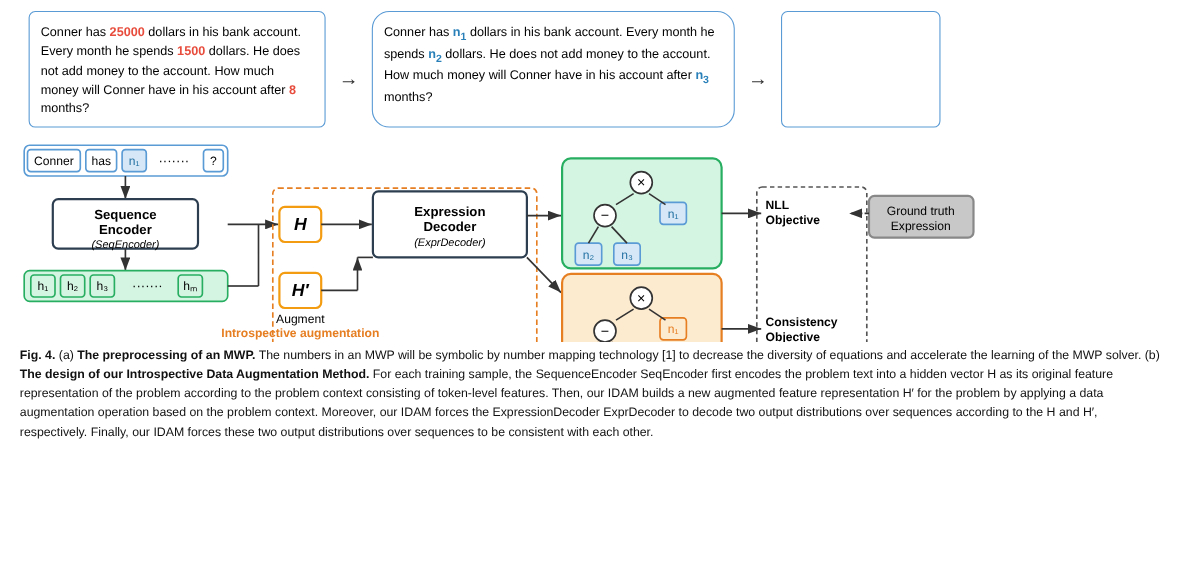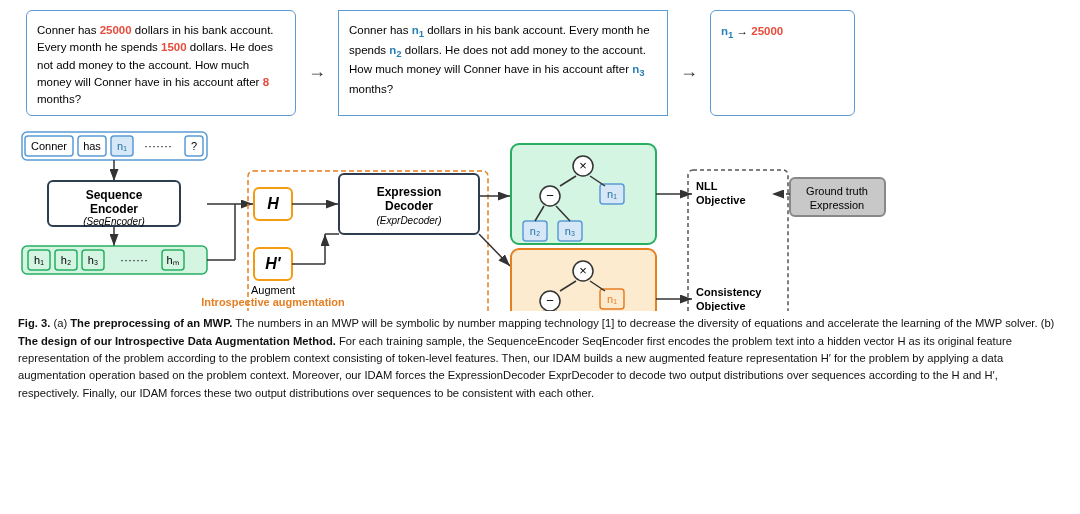--- a/index.html
+++ b/index.html
@@ -48,21 +48,21 @@
 
     .mwp-box .box-title {
       text-align: center;
       font-weight: bold;
       font-size: 13px;
       margin-bottom: 4px;
     }
 
     .preprocessed-box {
       border: 1.5px solid #5b9bd5;
-      border-radius: 0;
+      border-radius: 16px;
       padding: 7px 10px;
       width: 330px;
       font-size: 11.5px;
       line-height: 1.5;
     }
 
     .preprocessed-box .box-title {
       text-align: center;
       font-weight: bold;
       font-size: 13px;
@@ -140,23 +140,20 @@
       <div class="box-title"></div>
       <div>
         Conner has <span class="blue-text">n<sub>1</sub></span> dollars in his bank account. Every month he spends <span class="blue-text">n<sub>2</sub></span> dollars. He does not add money to the account. How much money will Conner have in his account after <span class="blue-text">n<sub>3</sub></span> months?
       </div>
     </div>
 
     <div class="arrow-right">→</div>
 
     <div class="number-map-box">
       <div class="box-title"></div>
-      <div>
-        <span class="blue-text">n<sub>1</sub></span> → <span class="red-text">25000</span>
-      </div>
     </div>
   </div>
 
   <div style="display:flex; flex-direction:row; align-items:center; gap:0;">
     <span class="section-b-label"></span>
 
     <svg width="1020" height="185">
 
       <rect x="5" y="10" width="48" height="20" rx="3" fill="white" stroke="#5b9bd5" stroke-width="1.5"></rect>
       <text x="29" y="24" text-anchor="middle" font-size="11">Conner</text>
@@ -293,17 +290,17 @@
         </marker>
         <marker id="arrowhead2" markerWidth="8" markerHeight="6" refX="8" refY="3" orient="auto">
           <polygon points="0 0, 8 3, 0 6" fill="#333"></polygon>
         </marker>
       </defs>
 
     </svg>
   </div>
 
   <div class="description" style="margin-top:4px; padding: 0 4px;">
-    <span class="desc-bold">Fig. 3.</span>
+    <span class="desc-bold">Fig. 4.</span>
     <span> (a) <span class="desc-bold">The preprocessing of an MWP.</span> The numbers in an MWP will be symbolic by number mapping technology [1] to decrease the diversity of equations and accelerate the learning of the MWP solver. (b) <span class="desc-bold">The design of our Introspective Data Augmentation Method.</span> For each training sample, the SequenceEncoder <span class="desc-italic">SeqEncoder</span> first encodes the problem text into a hidden vector <span class="desc-italic">H</span> as its original feature representation of the problem according to the problem context consisting of token-level features. Then, our IDAM builds a new augmented feature representation <span class="desc-italic">H′</span> for the problem by applying a data augmentation operation based on the problem context. Moreover, our IDAM forces the ExpressionDecoder <span class="desc-italic">ExprDecoder</span> to decode two output distributions over sequences according to the <span class="desc-italic">H</span> and <span class="desc-italic">H′</span>, respectively. Finally, our IDAM forces these two output distributions over sequences to be consistent with each other.</span>
   </div>
 
 </div>
 
 </body></html>

